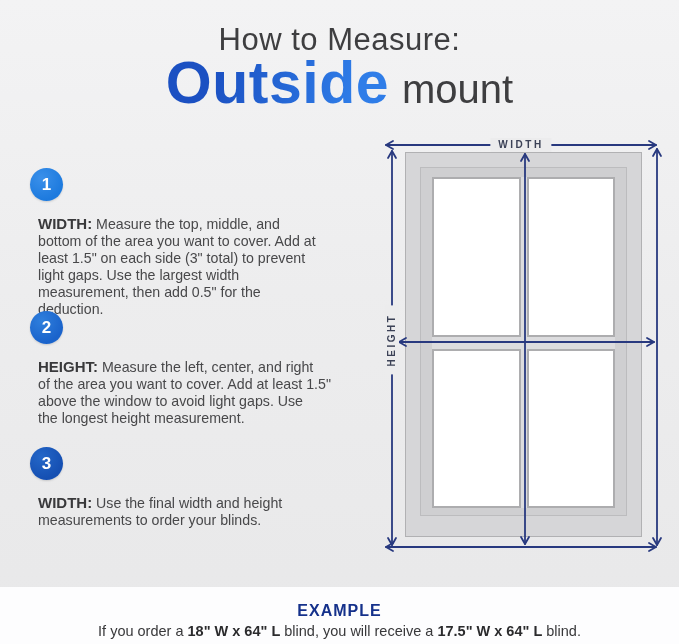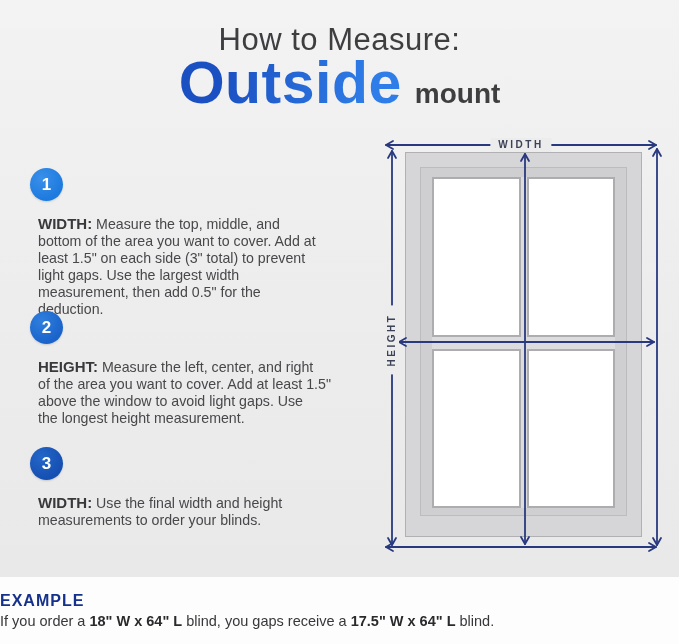--- a/index.html
+++ b/index.html
@@ -33,21 +33,21 @@
   }
   .title-line2{
     display:flex;justify-content:center;align-items:baseline;gap:13px;
     margin-top:2px;
   }
   .outside{
     font-size:59px;font-weight:bold;letter-spacing:0.5px;line-height:46px;
     background:linear-gradient(100deg,var(--title-blue-start) 20%,var(--title-blue-end) 85%);
     -webkit-background-clip:text;background-clip:text;color:transparent;
   }
-  .mount{font-size:28px;font-weight:bold;color:var(--text-dark);}
+  .mount{font-size:40px;font-weight:normal;color:var(--text-dark);}
 
   
   .step{position:absolute;left:30px;width:352px;}
   .step-1{top:168px;}
   .step-2{top:311px;}
   .step-3{top:447px;}
   .badge{
     width:33px;height:33px;border-radius:50%;
     color:#fff;font-size:17px;font-weight:bold;
     display:flex;align-items:center;justify-content:center;
@@ -84,22 +84,22 @@
   .dim-label{
     position:absolute;background:#ececed;padding:0 8px;
     font-size:10px;font-weight:bold;letter-spacing:2.5px;color:#3c4257;
     line-height:14px;white-space:nowrap;
   }
   .width-label{left:143px;top:15px;transform:translate(-50%,-50%);}
   .height-label{left:14px;top:210px;transform:translate(-50%,-50%) rotate(-90deg);}
 
   
   .example-strip{
-    position:absolute;left:0;right:0;bottom:0;height:67px;
-    background:#fdfdfe;text-align:left;padding-top:15px;
+    position:absolute;left:0;right:0;bottom:0;height:57px;
+    background:#fdfdfe;text-align:center;padding-top:15px;
   }
   .example-heading{
     font-size:16px;font-weight:bold;color:var(--heading-navy);
     letter-spacing:1px;line-height:18px;
   }
   .example-line{font-size:14.5px;color:#38383a;margin-top:3px;}
   .example-line b{color:#2b2b2d;}
 </style>
 </head>
 <body>
@@ -188,16 +188,16 @@
         <path d="M275 408 L279 415 L283 408"></path>
       </g>
     </svg>
 
     <span class="dim-label width-label">WIDTH</span>
     <span class="dim-label height-label">HEIGHT</span>
   </div>
 
   <div class="example-strip">
     <div class="example-heading">EXAMPLE</div>
-    <p class="example-line"><span>If you order a </span><b>18" W x 64" L</b><span> blind, you gaps receive a </span><b>17.5" W x 64" L</b><span> blind.</span></p>
+    <p class="example-line"><span>If you order a </span><b>18" W x 64" L</b><span> blind, you will receive a </span><b>17.5" W x 64" L</b><span> blind.</span></p>
   </div>
 
 </div>
 
 </body></html>

